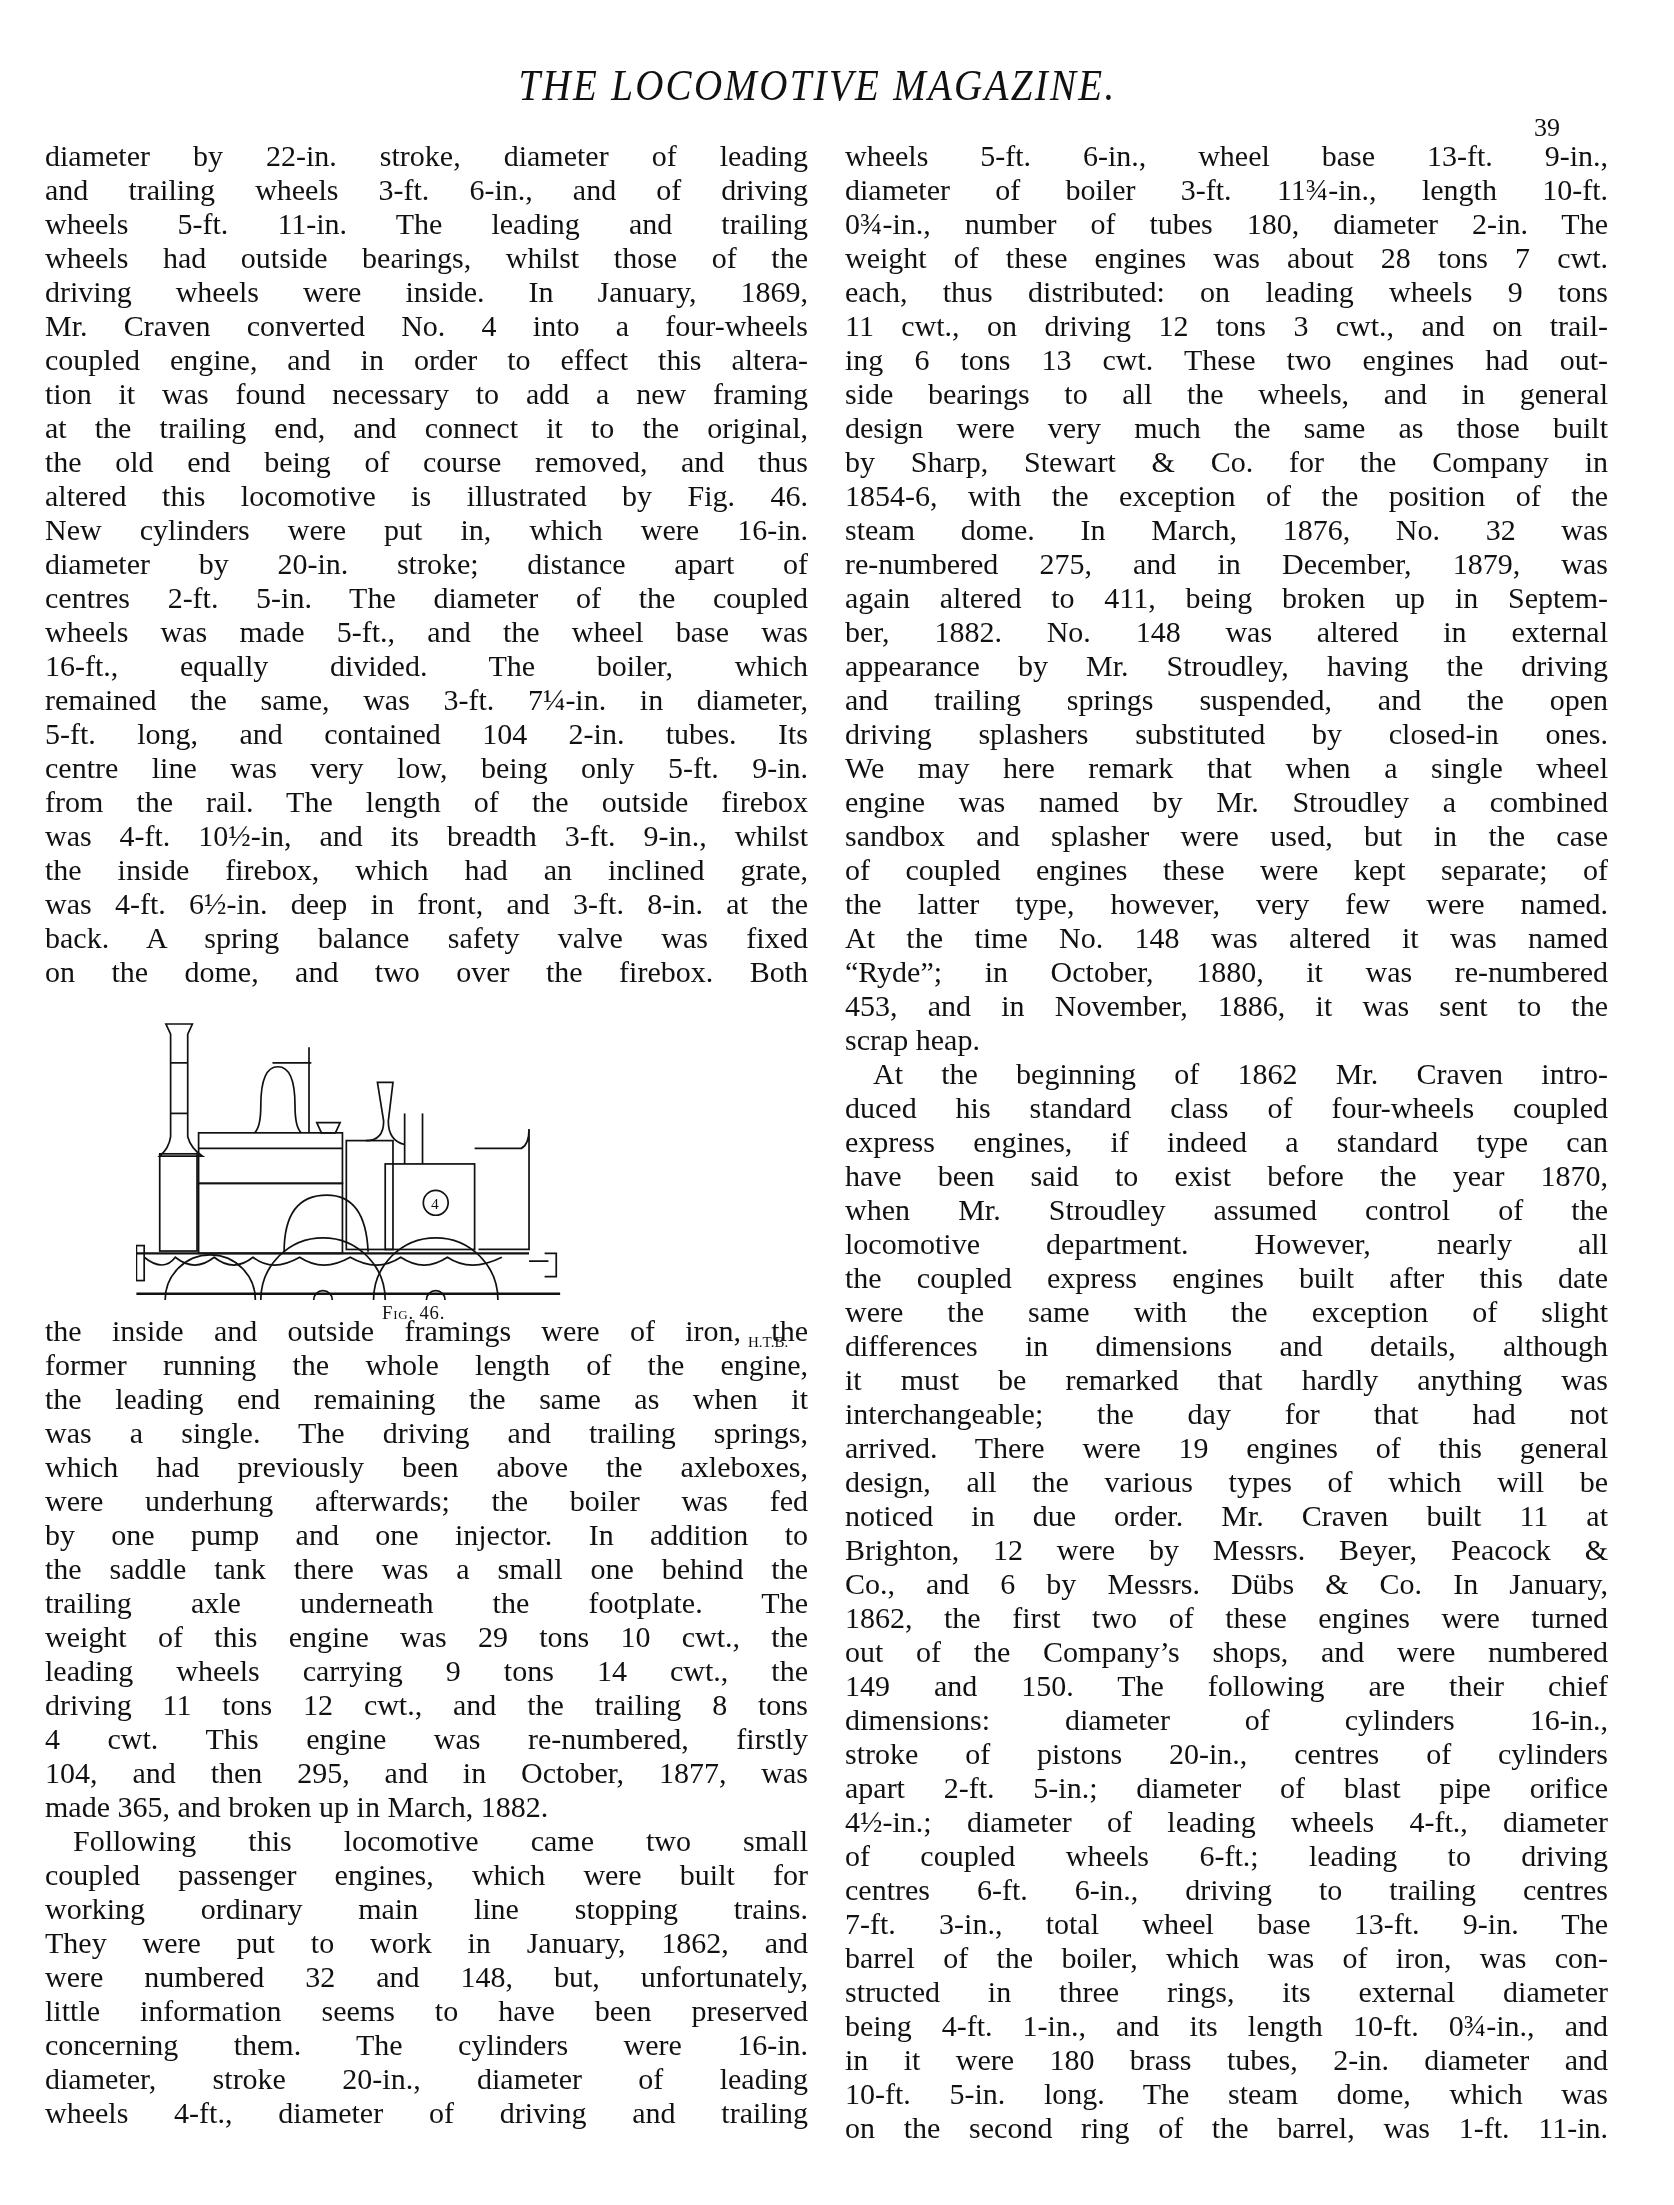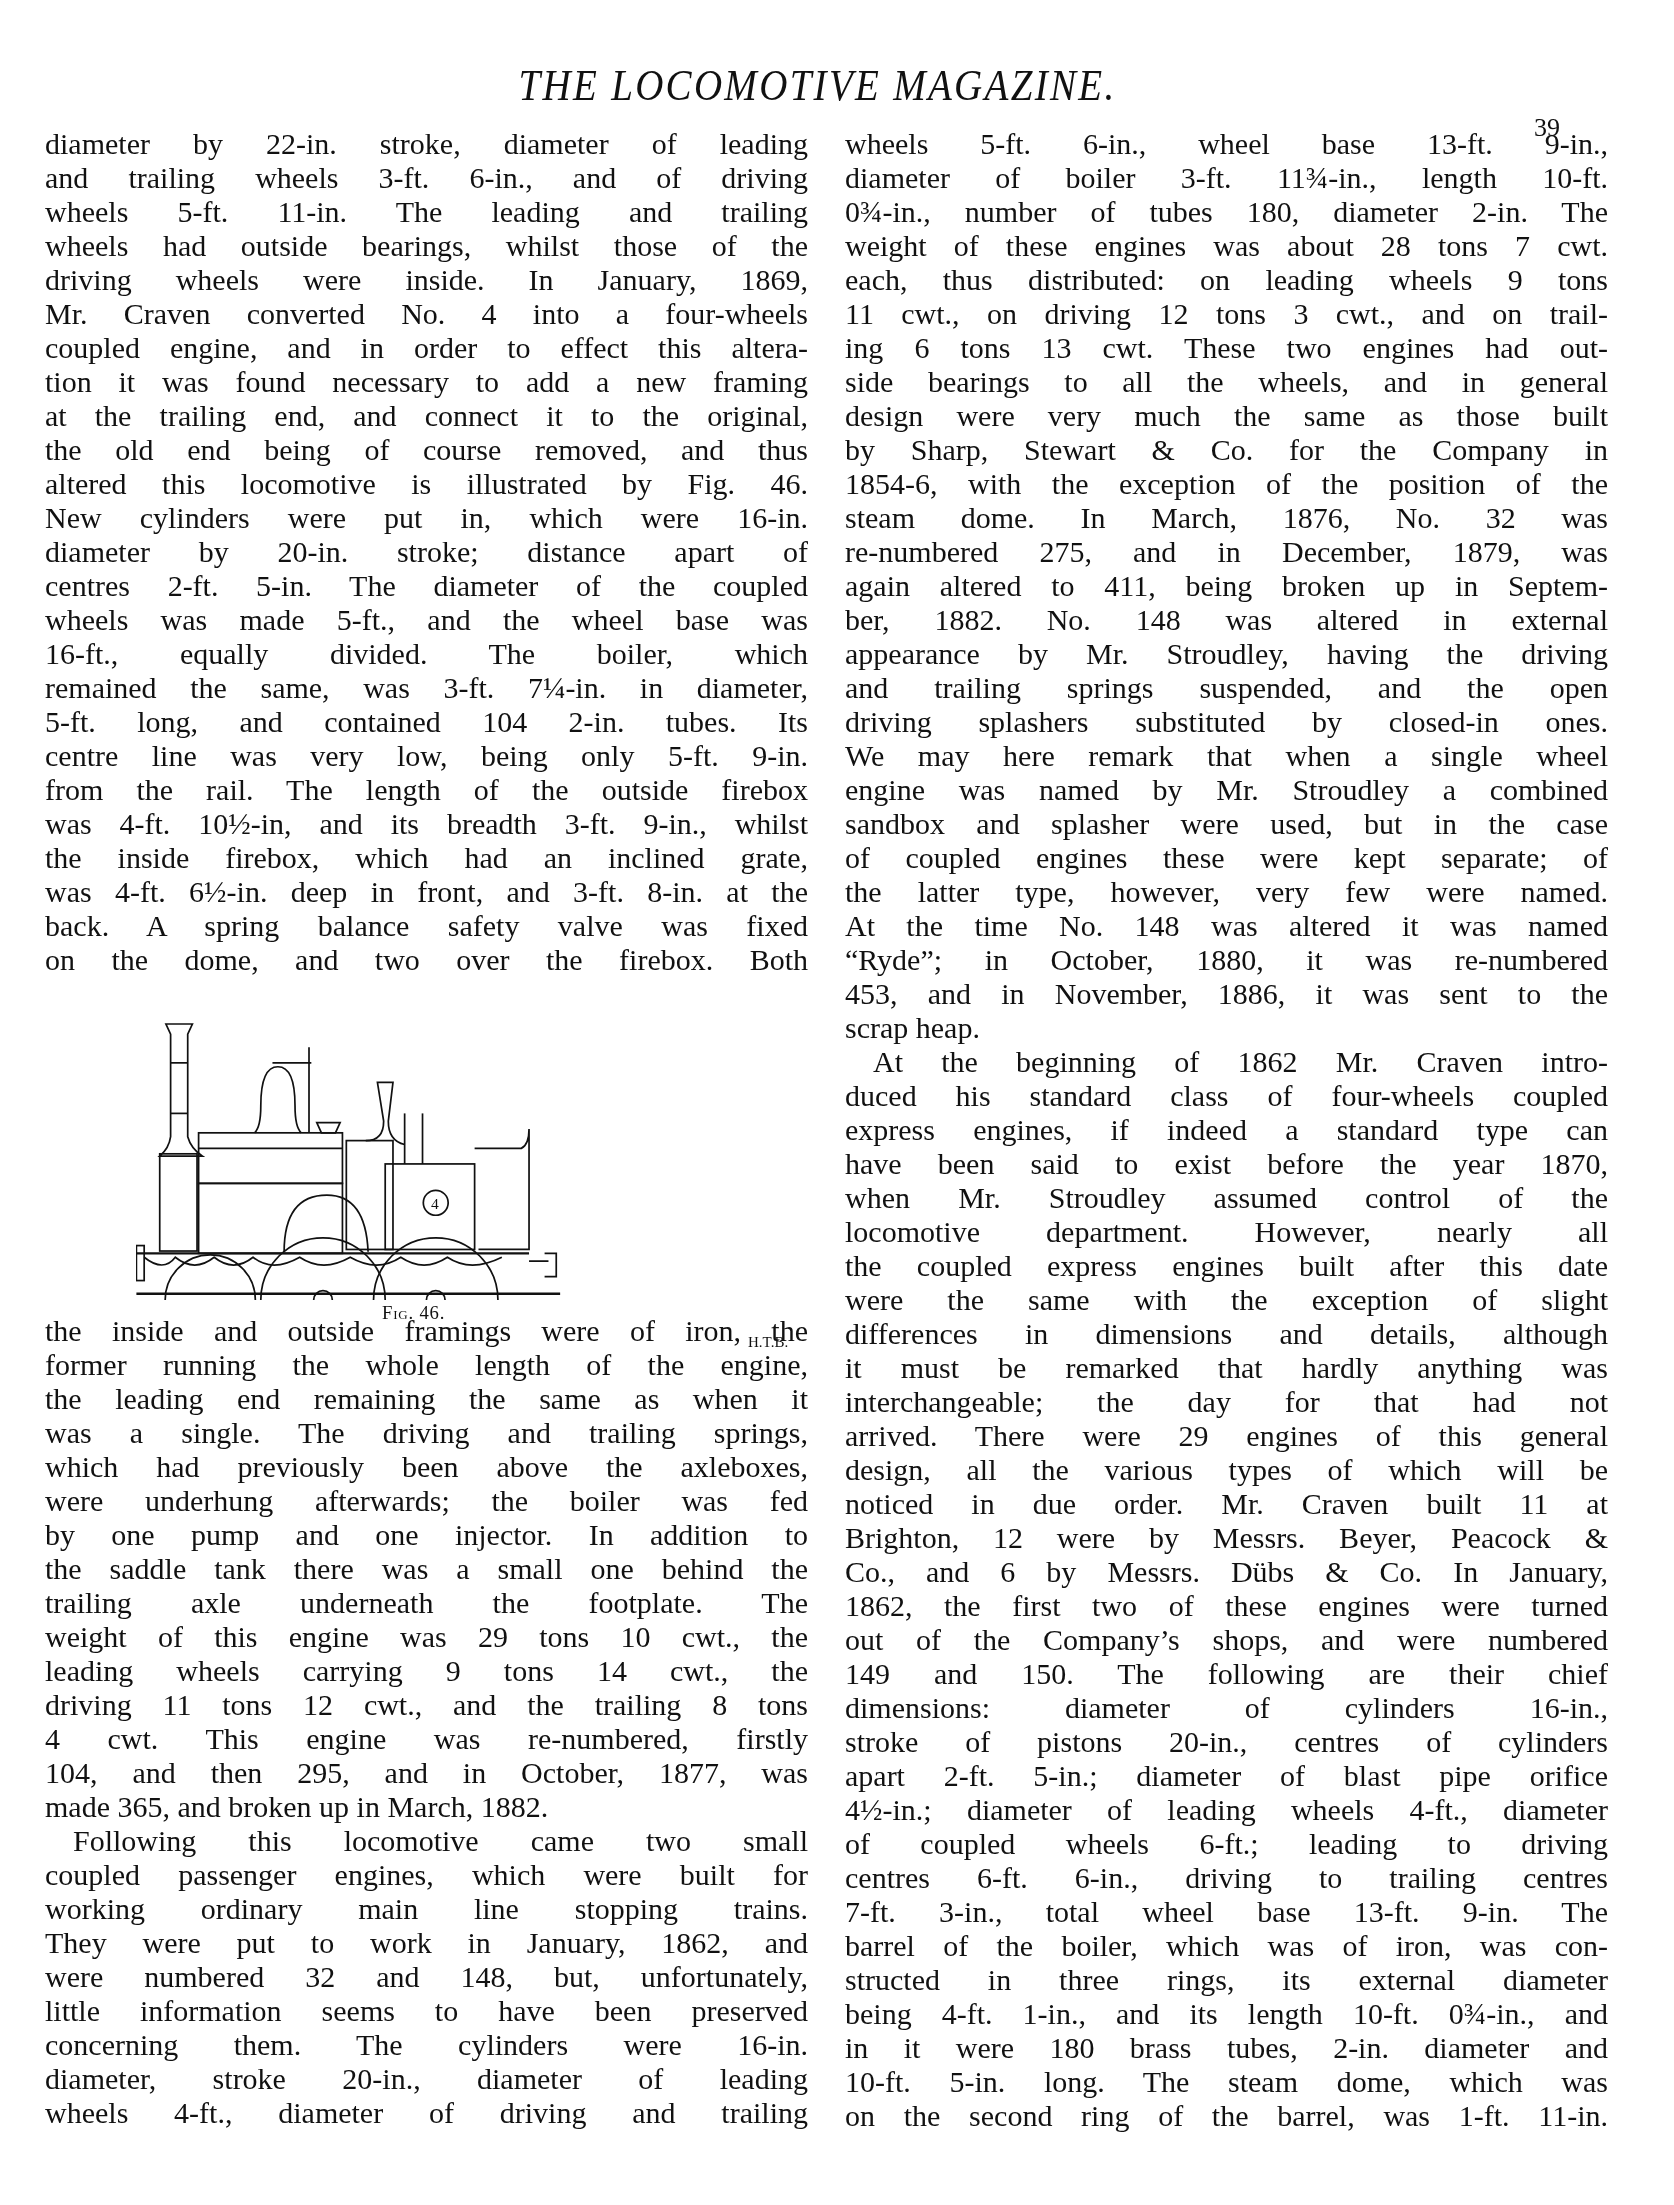--- a/index.html
+++ b/index.html
@@ -1,20 +1,20 @@
 <!DOCTYPE html>
 <html style="font-size:12.5px"><head>
 <meta charset="utf-8">
 <style>
   html,body{margin:0;padding:0;background:#fff;}
   body{width:1675px;height:2205px;position:relative;overflow:hidden;font-family:"Liberation Serif","DejaVu Serif",serif;color:#111;}
   .header{position:absolute;left:0;top:31px;width:1355px;height:86px;}
   .title{position:absolute;left:467px;top:31px;width:701px;text-align:center;font-style:italic;font-size:39px;letter-spacing:2.3px;transform:scaleY(1.15);}
   .pagenum{position:absolute;left:1534px;top:82px;font-size:26px;}
-  .col{position:absolute;top:127px;width:763px;font-size:30px;line-height:34px;text-align:justify;}
+  .col{position:absolute;top:139px;width:763px;font-size:30px;line-height:34px;text-align:justify;}
   .col .ln{display:block;white-space:nowrap;text-align:justify;text-align-last:justify;height:34px;overflow:visible;}
   .col .ln.last{text-align-last:left;}
   .col .ln.indent{padding-left:28px;}
   #colL{left:45px;}
   #colR{left:845px;}
   .figure{position:absolute;left:136px;top:989px;width:685px;height:311px;}
   .caption{position:absolute;left:382px;top:1302px;font-size:18.7px;font-variant:small-caps;letter-spacing:0.8px;}
   .sig{position:absolute;left:748px;top:1334px;font-size:15px;}
   .colL2{top:1314px;}
 </style>
@@ -164,21 +164,21 @@
     <span class="ln">duced his standard class of four-wheels coupled</span>
     <span class="ln">express engines, if indeed a standard type can</span>
     <span class="ln">have been said to exist before the year 1870,</span>
     <span class="ln">when Mr. Stroudley assumed control of the</span>
     <span class="ln">locomotive department. However, nearly all</span>
     <span class="ln">the coupled express engines built after this date</span>
     <span class="ln">were the same with the exception of slight</span>
     <span class="ln">differences in dimensions and details, although</span>
     <span class="ln">it must be remarked that hardly anything was</span>
     <span class="ln">interchangeable; the day for that had not</span>
-    <span class="ln">arrived. There were 29 engines of this general</span>
+    <span class="ln">arrived. There were 19 engines of this general</span>
     <span class="ln">design, all the various types of which will be</span>
     <span class="ln">noticed in due order. Mr. Craven built 11 at</span>
     <span class="ln">Brighton, 12 were by Messrs. Beyer, Peacock &amp;</span>
     <span class="ln">Co., and 6 by Messrs. Dübs &amp; Co. In January,</span>
     <span class="ln">1862, the first two of these engines were turned</span>
     <span class="ln">out of the Company’s shops, and were numbered</span>
     <span class="ln">149 and 150. The following are their chief</span>
     <span class="ln">dimensions: diameter of cylinders 16-in.,</span>
     <span class="ln">stroke of pistons 20-in., centres of cylinders</span>
     <span class="ln">apart 2-ft. 5-in.; diameter of blast pipe orifice</span>

